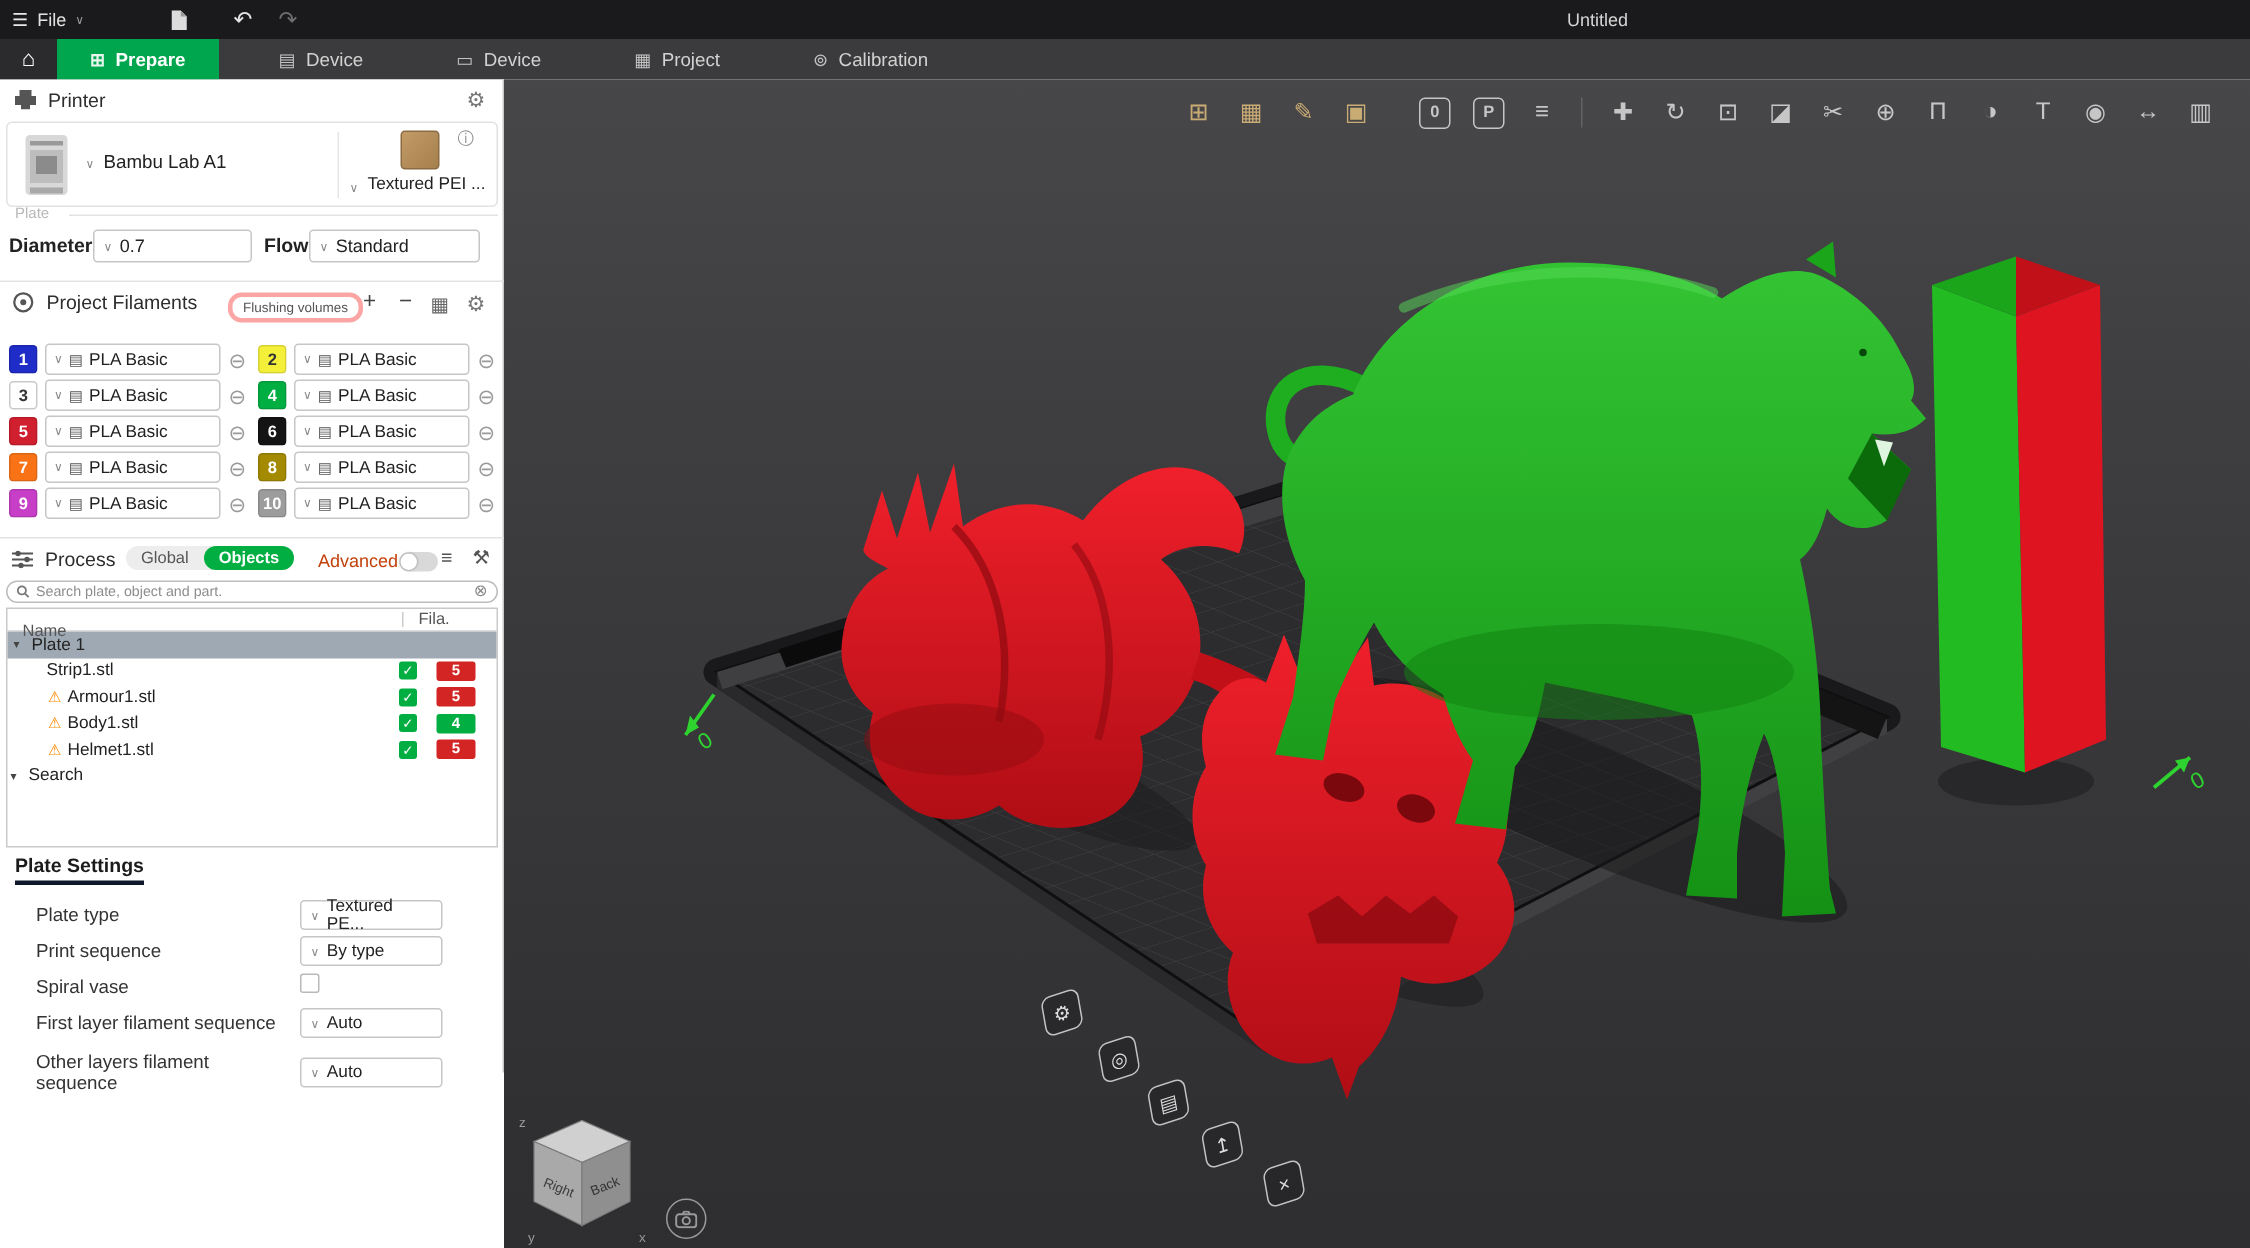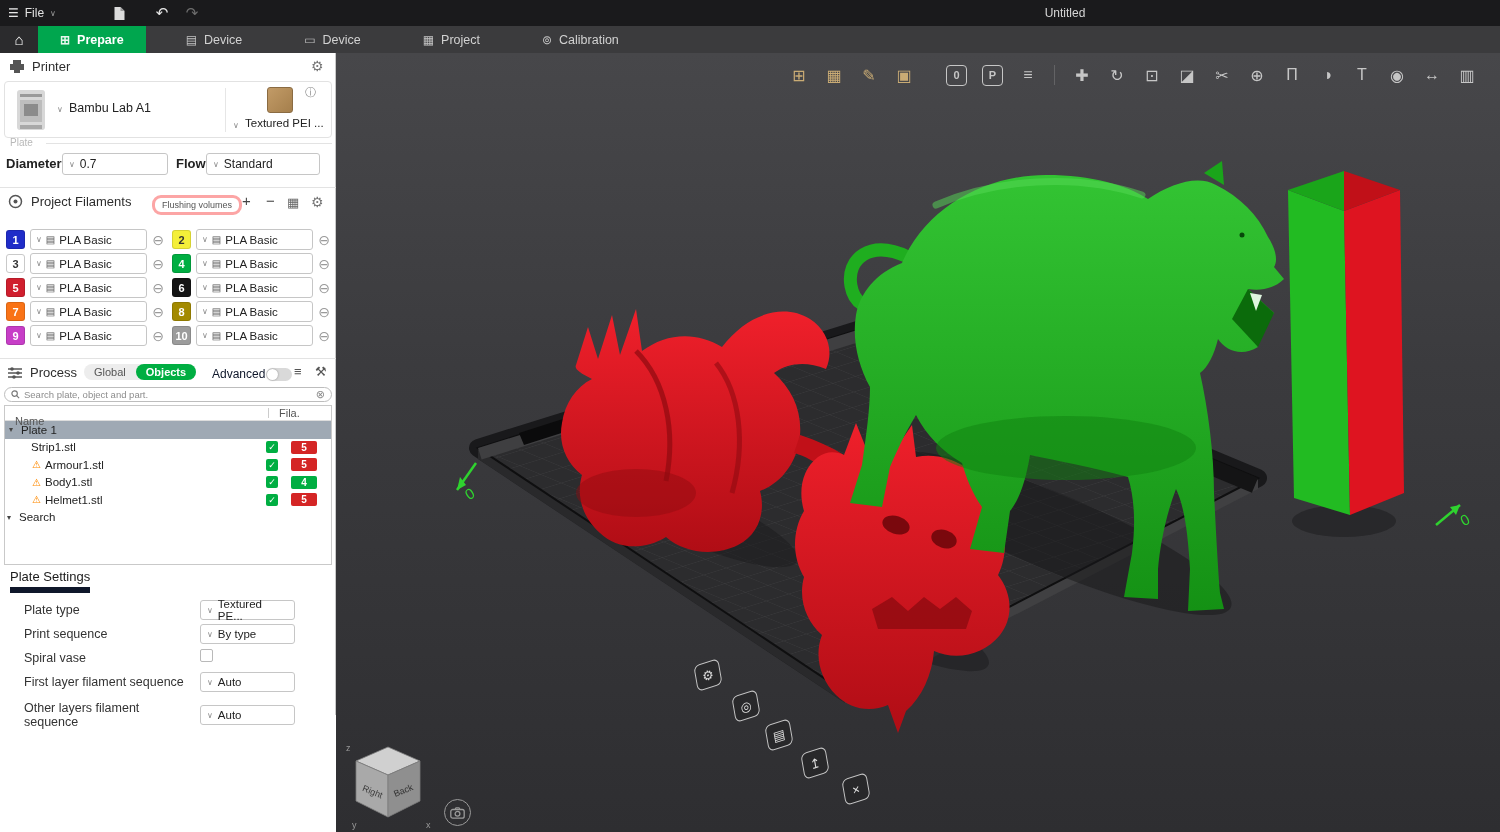--- a/index.html
+++ b/index.html
@@ -66,21 +66,21 @@
   .fil-combo { flex:1; height:21px; border:1px solid #c6c6c6; border-radius:3px;
                display:flex; align-items:center; gap:4px; padding:0 5px;
                font-size:11.5px; color:#222; }
   .fchip { font-size:10px; color:#555; }
   .mcirc { color:#9a9a9a; font-size:14px; }
 
   .seg { position:absolute; display:inline-flex; background:#ededed; border-radius:10px;
          font-size:11px; align-items:center; }
   .seg-a { padding:2px 10px; color:#555; }
   .seg-b { padding:2px 10px; background:#00ae42; color:#fff; border-radius:10px; font-weight:bold; }
-  .adv-lbl { position:absolute; font-size:12px; color:#0f172a; }
+  .adv-lbl { position:absolute; font-size:12px; color:#c2410c; }
   .toggle { position:absolute; width:26px; height:13px; border-radius:7px; background:#d9d9d9; }
   .knob { position:absolute; left:1px; top:1px; width:11px; height:11px; border-radius:50%;
           background:#fff; box-shadow:0 0 2px rgba(0,0,0,.4); }
 
   .search { position:absolute; left:4px; top:334px; width:328px; height:15px;
             border:1px solid #bdbdbd; border-radius:8px; display:flex; align-items:center;
             gap:4px; padding:0 6px; background:#fff; }
   .search input { flex:1; border:0; outline:0; font-size:9.5px; color:#444;
                   background:transparent; font-family:"Liberation Sans",sans-serif; }
   .search input::placeholder { color:#8d8d8d; }
@@ -99,22 +99,22 @@
   .tlabel { flex:1; }
   .tind { padding-left:26px; }
   .warn { color:#ff8a00; font-size:10px; margin-right:4px; }
   .chk { width:12px; height:12px; background:#00ae42; border-radius:2px; color:#fff;
          font-size:9px; display:flex; align-items:center; justify-content:center;
          margin-right:13px; flex:none; }
   .badge { width:26px; height:13px; border-radius:2px; color:#fff; font-size:10px;
            font-weight:bold; display:flex; align-items:center; justify-content:center;
            margin-right:14px; flex:none; }
 
-  .ps-title { position:absolute; left:10px; top:516px; font-size:13px; font-weight:normal;
-              color:#1b1b1b; border-bottom:6px solid #0f172a; padding-bottom:3px; }
+  .ps-title { position:absolute; left:10px; top:516px; font-size:13px; font-weight:bold;
+              color:#1b1b1b; border-bottom:3px solid #0f172a; padding-bottom:3px; }
   .ps-lbl { position:absolute; left:24px; width:162px; font-size:12.5px; color:#333; }
   .ps-ctl { position:absolute; left:200px; width:95px; }
   .cbox { width:13px; height:13px; border:1px solid #b9b9b9; border-radius:2px; background:#fff; }
 
   
   .viewport { position:absolute; left:336px; top:53px; width:1164px; height:779px;
               overflow:hidden;
               background:linear-gradient(180deg,#47474a 0%,#3b3b3e 40%,#2e2e31 100%); }
   .scene { position:absolute; left:0; top:0; }
 

